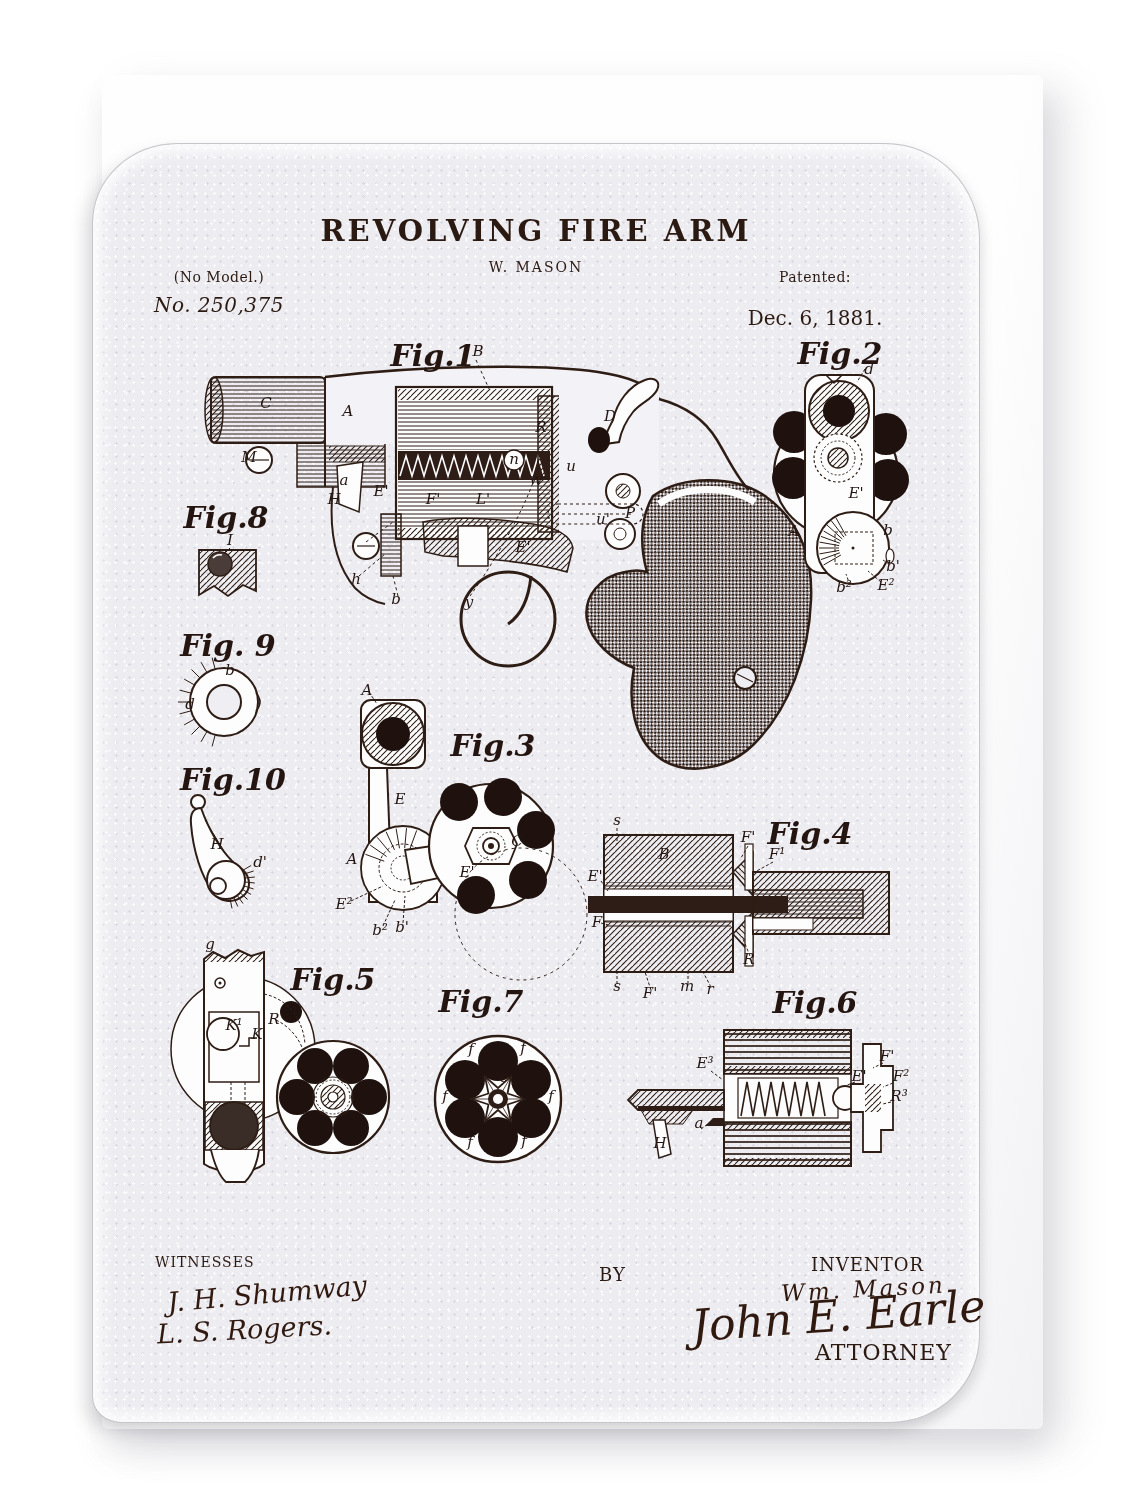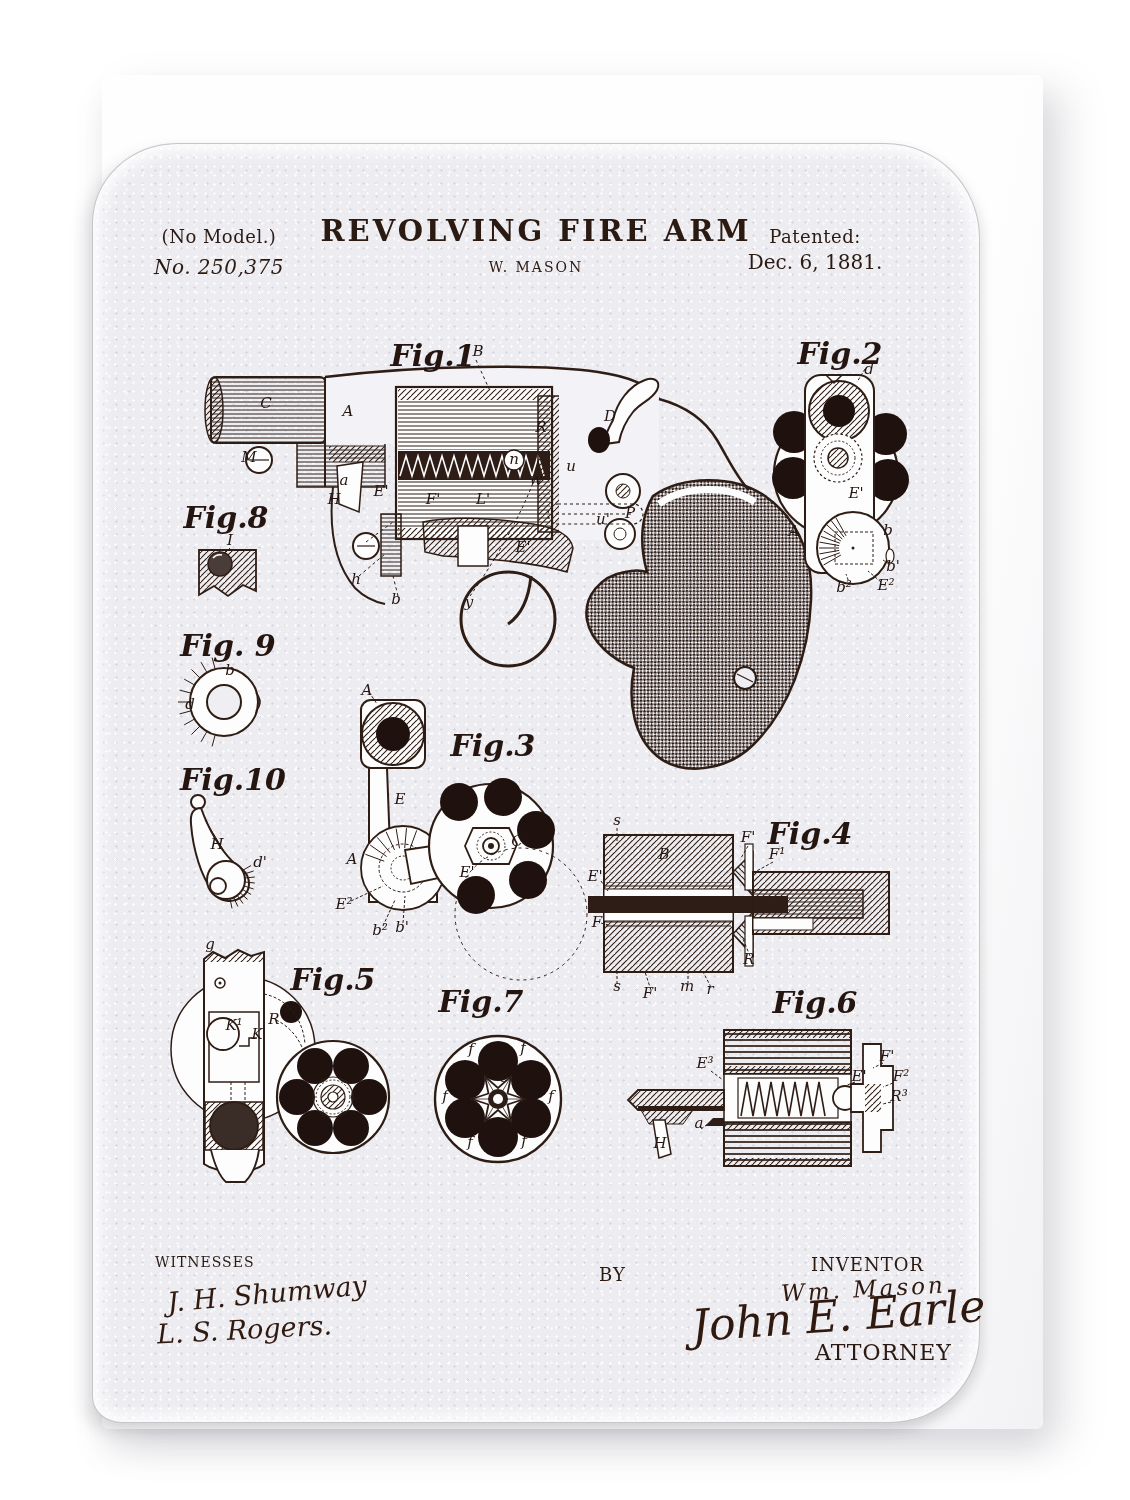--- a/index.html
+++ b/index.html
@@ -22,25 +22,25 @@
         border:1px solid #c6c5ca;
         border-radius:85px 95px 90px 30px / 80px 95px 88px 26px;
         box-shadow:inset 0 0 16px 7px rgba(255,255,255,.9),
                    -7px 9px 16px rgba(100,100,112,.20),
                    5px 5px 10px rgba(100,100,112,.10);}
   .ink{color:#2b1a12;}
   
   .hdr-left{position:absolute;left:56px;top:82px;width:140px;text-align:center;}
   .hdr-center{position:absolute;left:0;right:0;top:70px;text-align:center;}
   .hdr-right{position:absolute;left:652px;top:82px;width:140px;text-align:center;}
-  .t-small{font-size:18px;letter-spacing:.5px;}
+  .t-small{font-size:14px;letter-spacing:.5px;margin-top:43px;}
   .t-num{font-size:20px;margin-top:8px;letter-spacing:.5px;font-style:italic;}
   .t-title{font-size:29px;font-weight:600;letter-spacing:3px;}
   .t-name{font-size:14px;letter-spacing:2px;margin-top:11px;}
-  .t-date{font-size:20px;margin-top:3px;}
+  .t-date{font-size:20px;margin-top:21px;}
   
   .foot{position:absolute;white-space:nowrap;}
   .wit-label{left:62px;top:1110px;font-size:14px;letter-spacing:1px;}
   .sig{font-style:italic;color:#30190f;}
   .sig1{left:74px;top:1134px;font-size:27px;transform:rotate(-5deg);}
   .sig2{left:64px;top:1170px;font-size:27px;transform:rotate(-3deg);}
   .by-label{left:506px;top:1120px;font-size:18px;letter-spacing:1px;}
   .inv-label{left:718px;top:1110px;font-size:18px;letter-spacing:1px;}
   .inv-sig{left:688px;top:1132px;font-size:23px;letter-spacing:3px;transform:rotate(-3deg);}
   .att-sig{left:598px;top:1146px;font-size:44px;transform:rotate(-4deg);}

